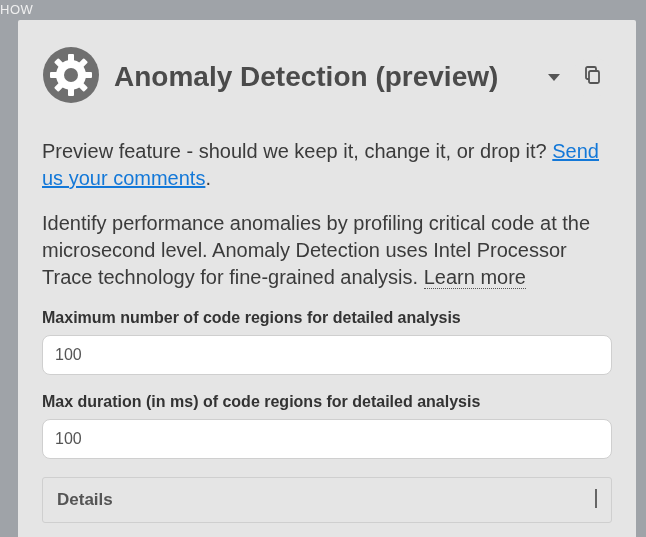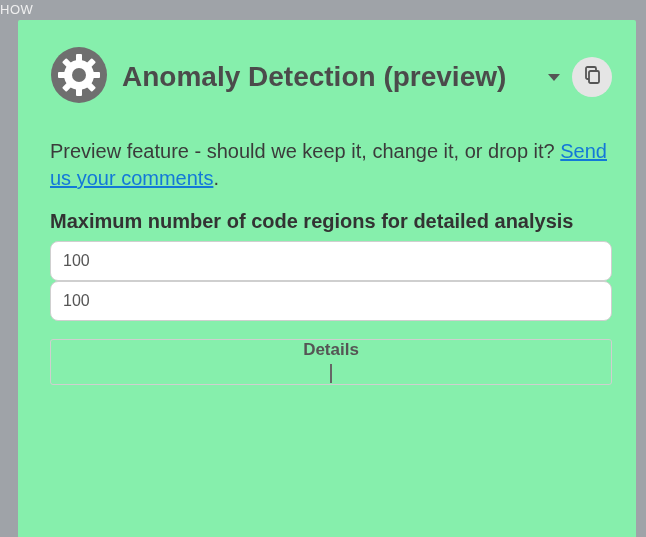--- a/index.html
+++ b/index.html
@@ -13,24 +13,24 @@
     overflow: hidden;
   }
   .topbar {
     height: 20px;
     line-height: 20px;
     color: #f0f0f0;
     font-size: 13px;
     letter-spacing: 0.5px;
   }
   .panel {
-    background: #86efac;
+    background: #e5e5e5;
     margin: 0 10px 0 18px;
     border-radius: 2px 2px 0 0;
-    padding: 26px 24px 28px 32px;
+    padding: 26px 24px 28px 24px;
     box-sizing: border-box;
     height: calc(100% - 20px);
   }
   .header {
     display: flex;
     align-items: center;
     gap: 14px;
   }
   .gear-svg {
     flex-shrink: 0;
@@ -77,21 +77,21 @@
   a.link {
     color: #1378d8;
     text-decoration: underline;
   }
   .learn-more {
     color: #3b3b3b;
     border-bottom: 1px dotted #555;
     cursor: pointer;
   }
   .field-label {
-    font-size: 20px;
+    font-size: 16px;
     font-weight: bold;
     color: #333;
     margin: 18px 0 8px 0;
   }
   .text-input {
     width: 100%;
     box-sizing: border-box;
     height: 40px;
     border: 1px solid #cfcfcf;
     border-radius: 8px;
@@ -104,21 +104,20 @@
     margin-top: 18px;
     width: 100%;
     box-sizing: border-box;
     height: 46px;
     border: 1px solid #cfcfcf;
     border-radius: 3px;
     display: flex;
     align-items: center;
     padding: 0 14px;
     cursor: pointer;
-    flex-direction: column;
   }
   .details-label {
     flex: 1;
     font-size: 17px;
     font-weight: bold;
     color: #555;
   }
   .chev-right {
     width: 9px;
     height: 9px;
@@ -165,24 +164,28 @@
       </div>
     </div>
   </div>
 
   <div class="body">
 
     <p class="para">
       <span>Preview feature - should we keep it, change it, or drop it? </span><a href="#" class="link">Send us your comments</a><span>.</span>
     </p>
 
+    <p class="para">
+      <span>Identify performance anomalies by profiling critical code at the microsecond level. Anomaly Detection uses Intel Processor Trace technology for fine-grained analysis. </span><span class="learn-more">Learn more</span>
+    </p>
 
     <div class="field-label">Maximum number of code regions for detailed analysis</div>
     <input type="text" class="text-input" value="100" style="">
 
+    <div class="field-label">Max duration (in ms) of code regions for detailed analysis</div>
     <input type="text" class="text-input" value="100" style="">
 
     <div class="details-row">
       <div class="details-label">Details</div>
       <span><span class="chev-right"></span></span>
     </div>
 
   </div>
 </div>
 

